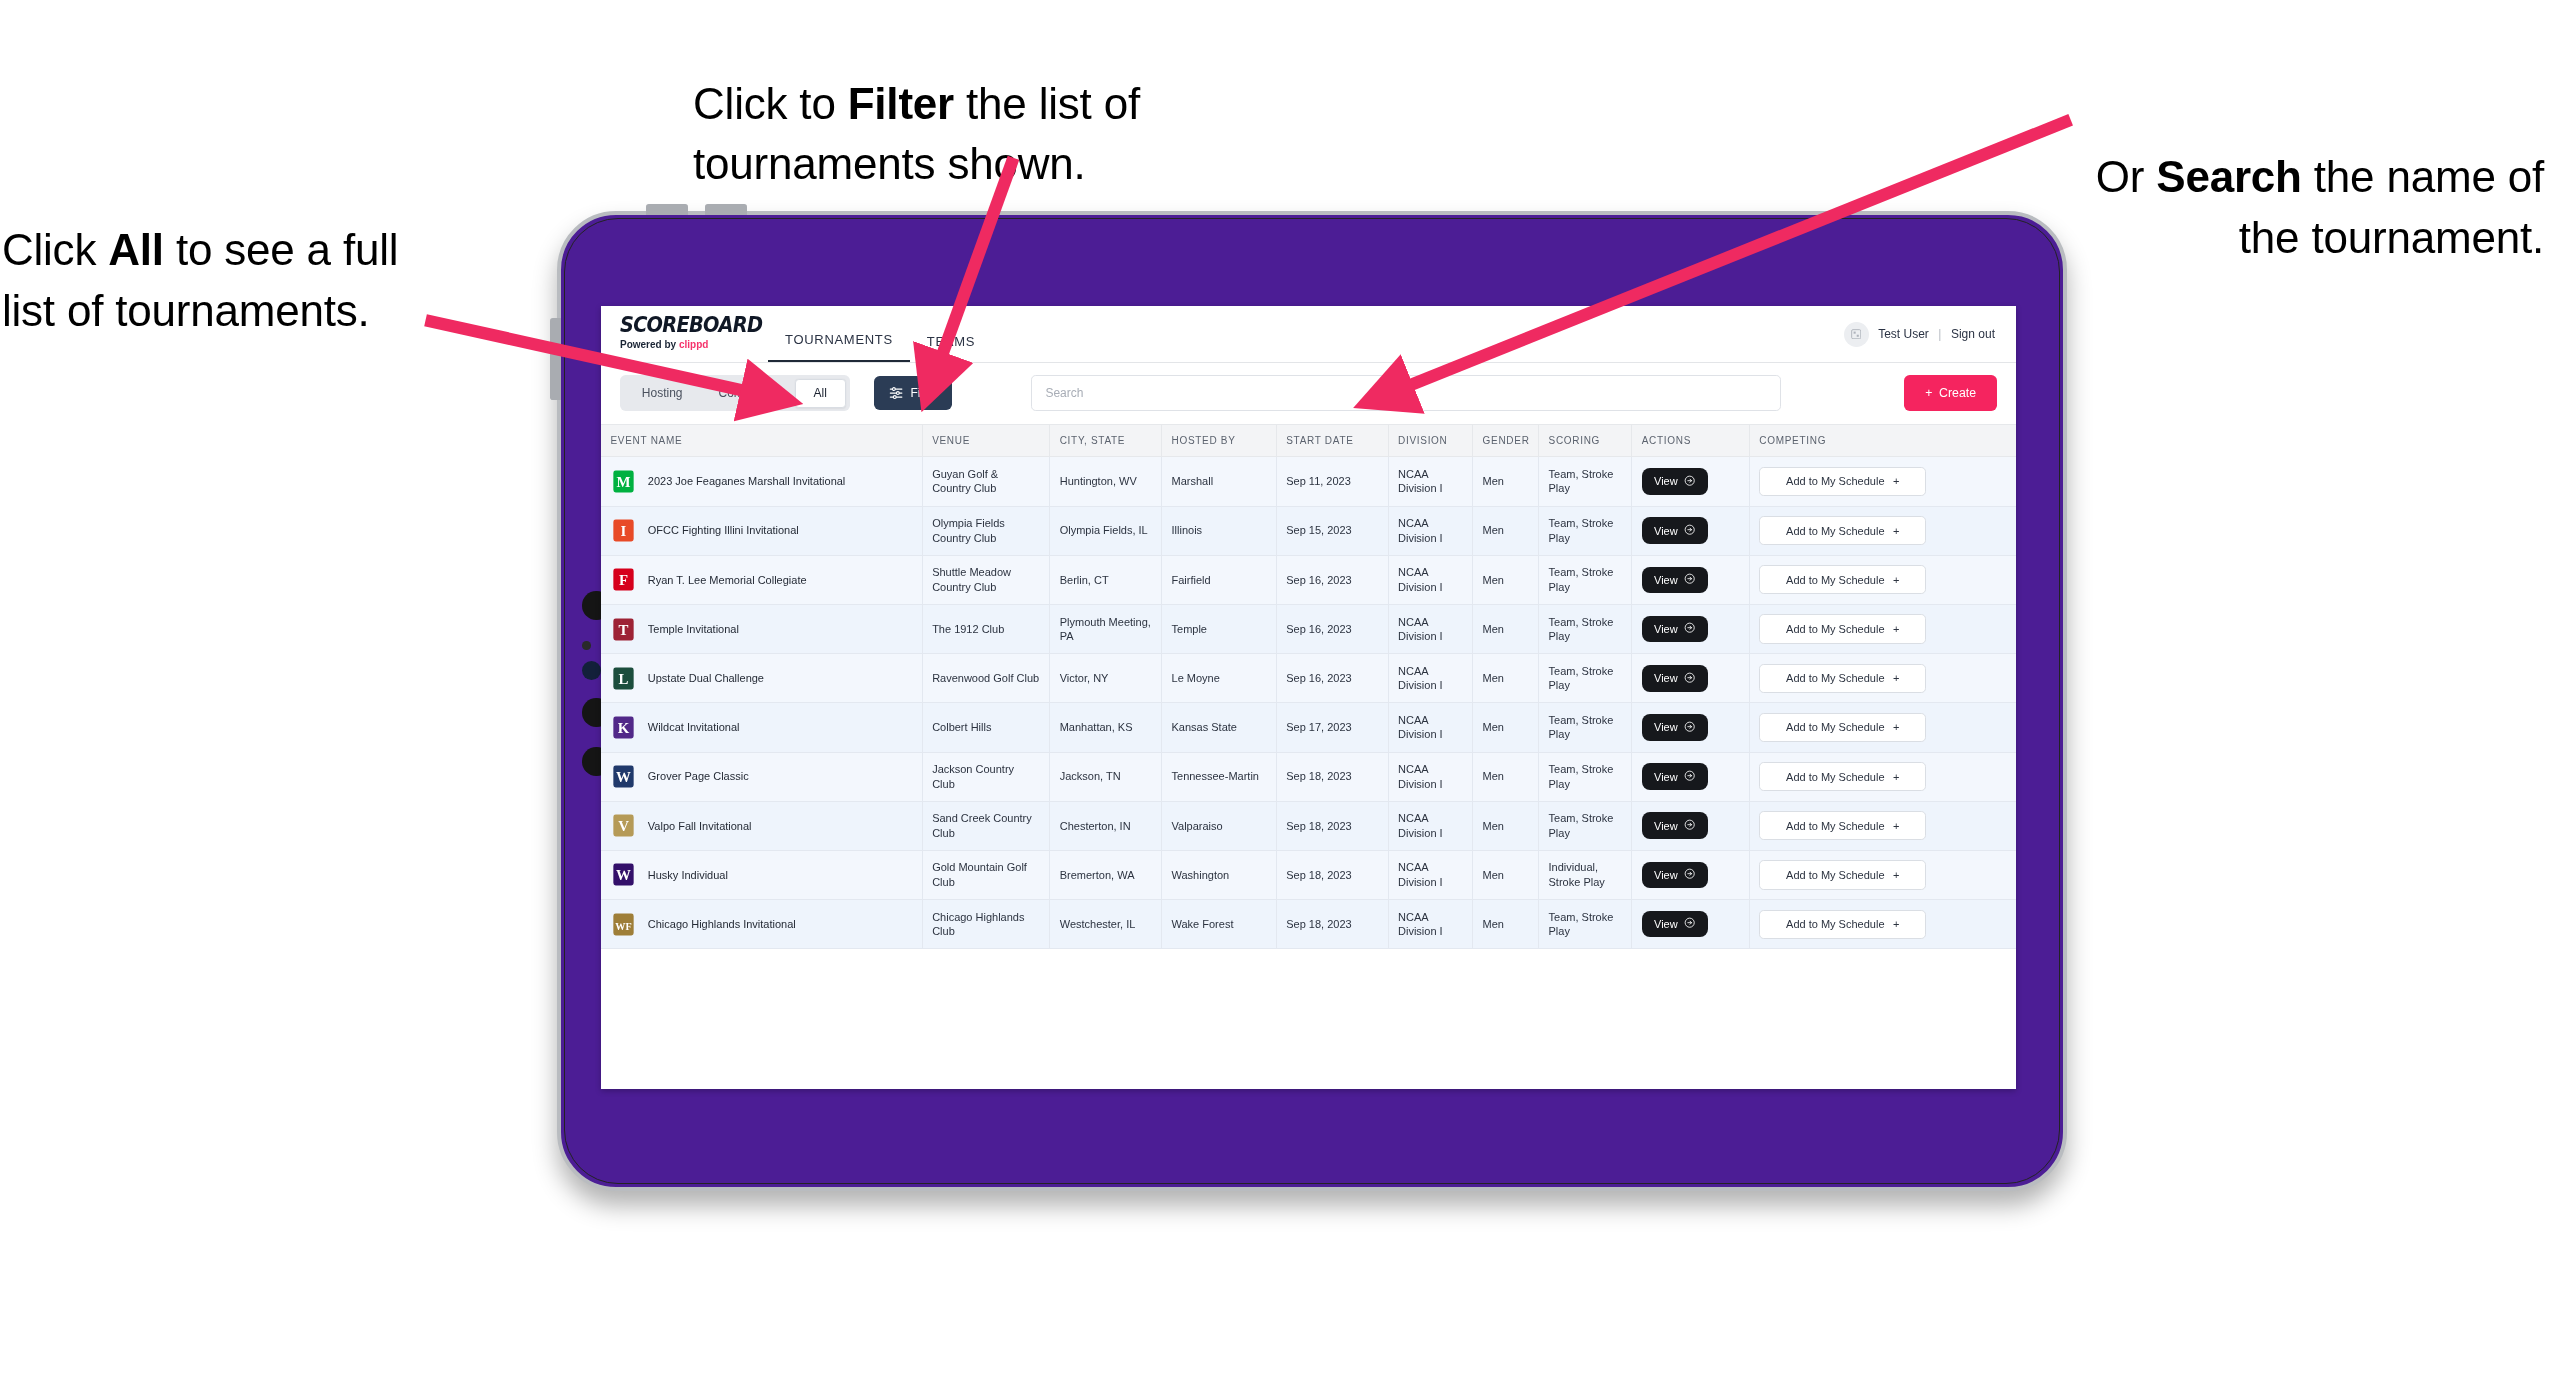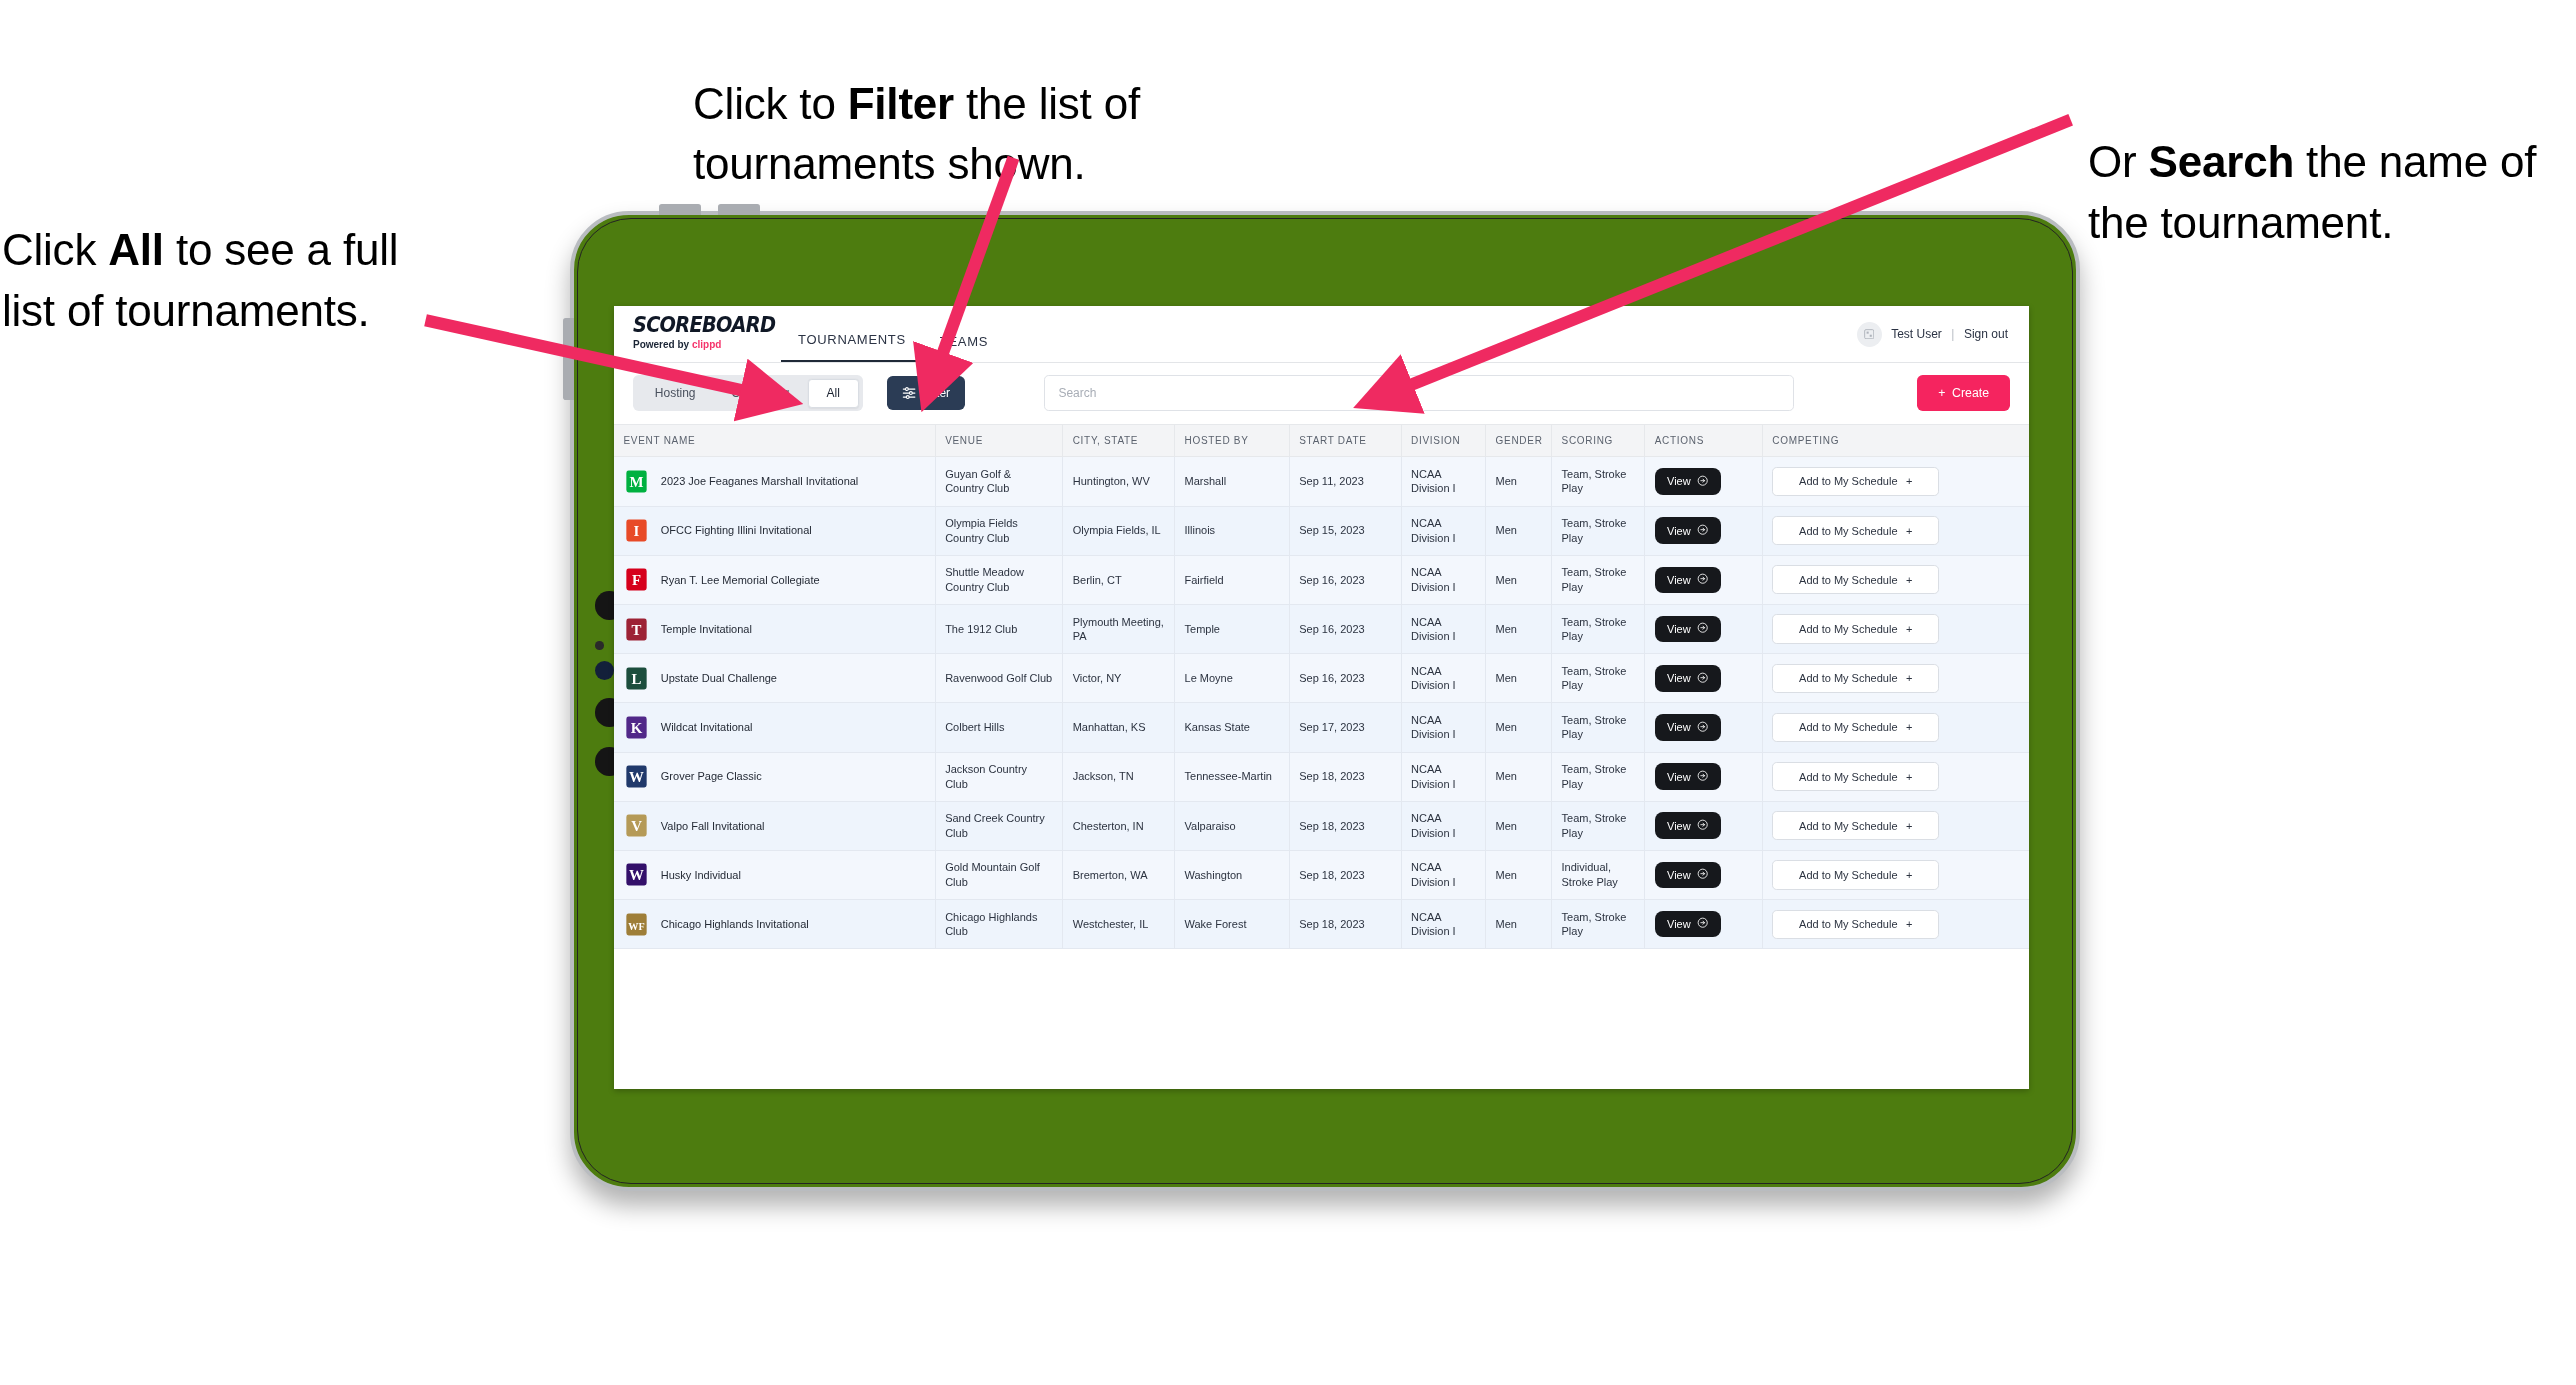--- a/index.html
+++ b/index.html
@@ -18,30 +18,30 @@
     font-family: "Liberation Sans", sans-serif;
     font-size: 44px;
     line-height: 1.37;
     font-weight: 400;
     letter-spacing: -0.2px;
     white-space: pre-line;
   }
   .anno b { font-weight: 700; }
   #anno-all   { left: 1.9px;    top: 160px; width: 446px; }
   #anno-filter{ left: 693px;  top: 13.3px;  width: 684px; }
-  #anno-search{ left = 0; left: 2088px; top: 72px;  width: 456px; }
+  #anno-search{ left = 0; left: 2088px; top: 87px;  width: 456px; text-align: right; }
 
   .arrow-svg { position: absolute; left: 0; top: 0; width: 2576px; height: 1386px; pointer-events: none; }
 
   
   #tablet {
     position: absolute;
-    left: 570px; top: 211px;
+    left: 557px; top: 211px;
     width: 1510px; height: 980px;
-    background: #4d7c0f;
+    background: #4c1d95;
     border-radius: 59px;
     border: 4.7px solid #b9bcc0;
     box-shadow: 0 15px 25px rgba(0,0,0,0.30);
     padding-left: 33px;
   }
   #tablet::before { 
     content:"";
     position:absolute; inset:2.8px;
     border-radius: 54px;
     border: 1.9px solid #232323;

